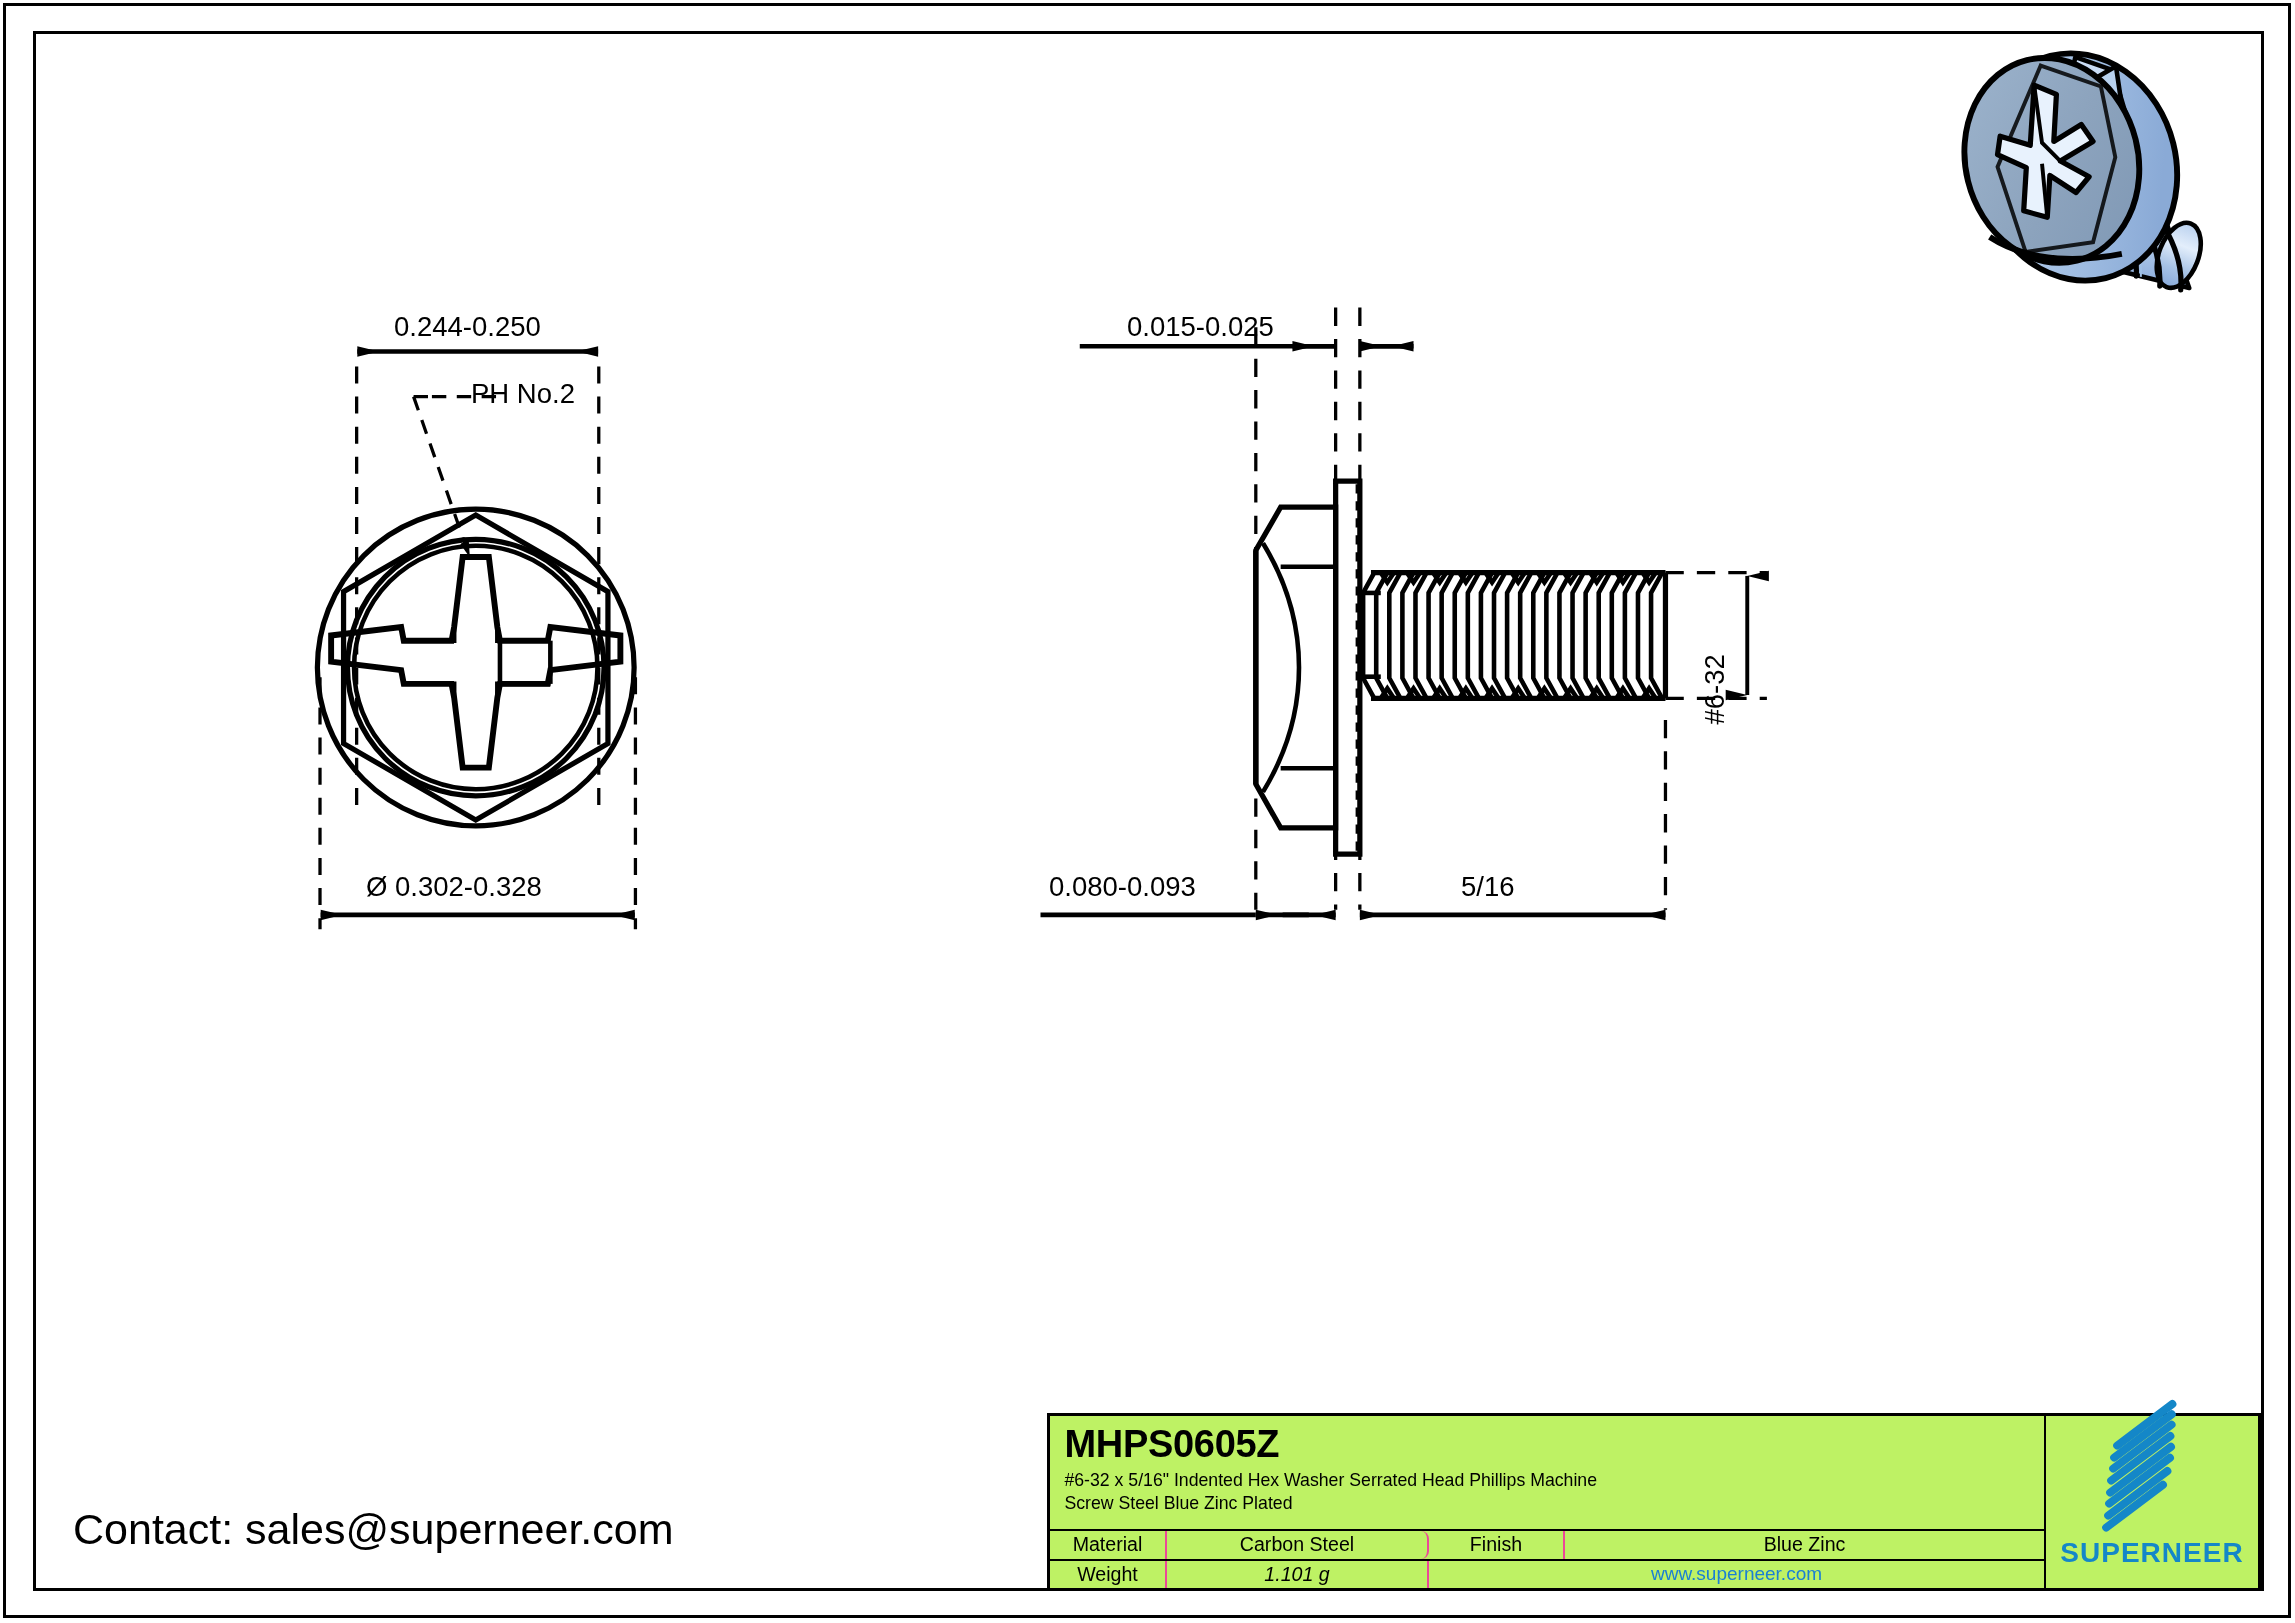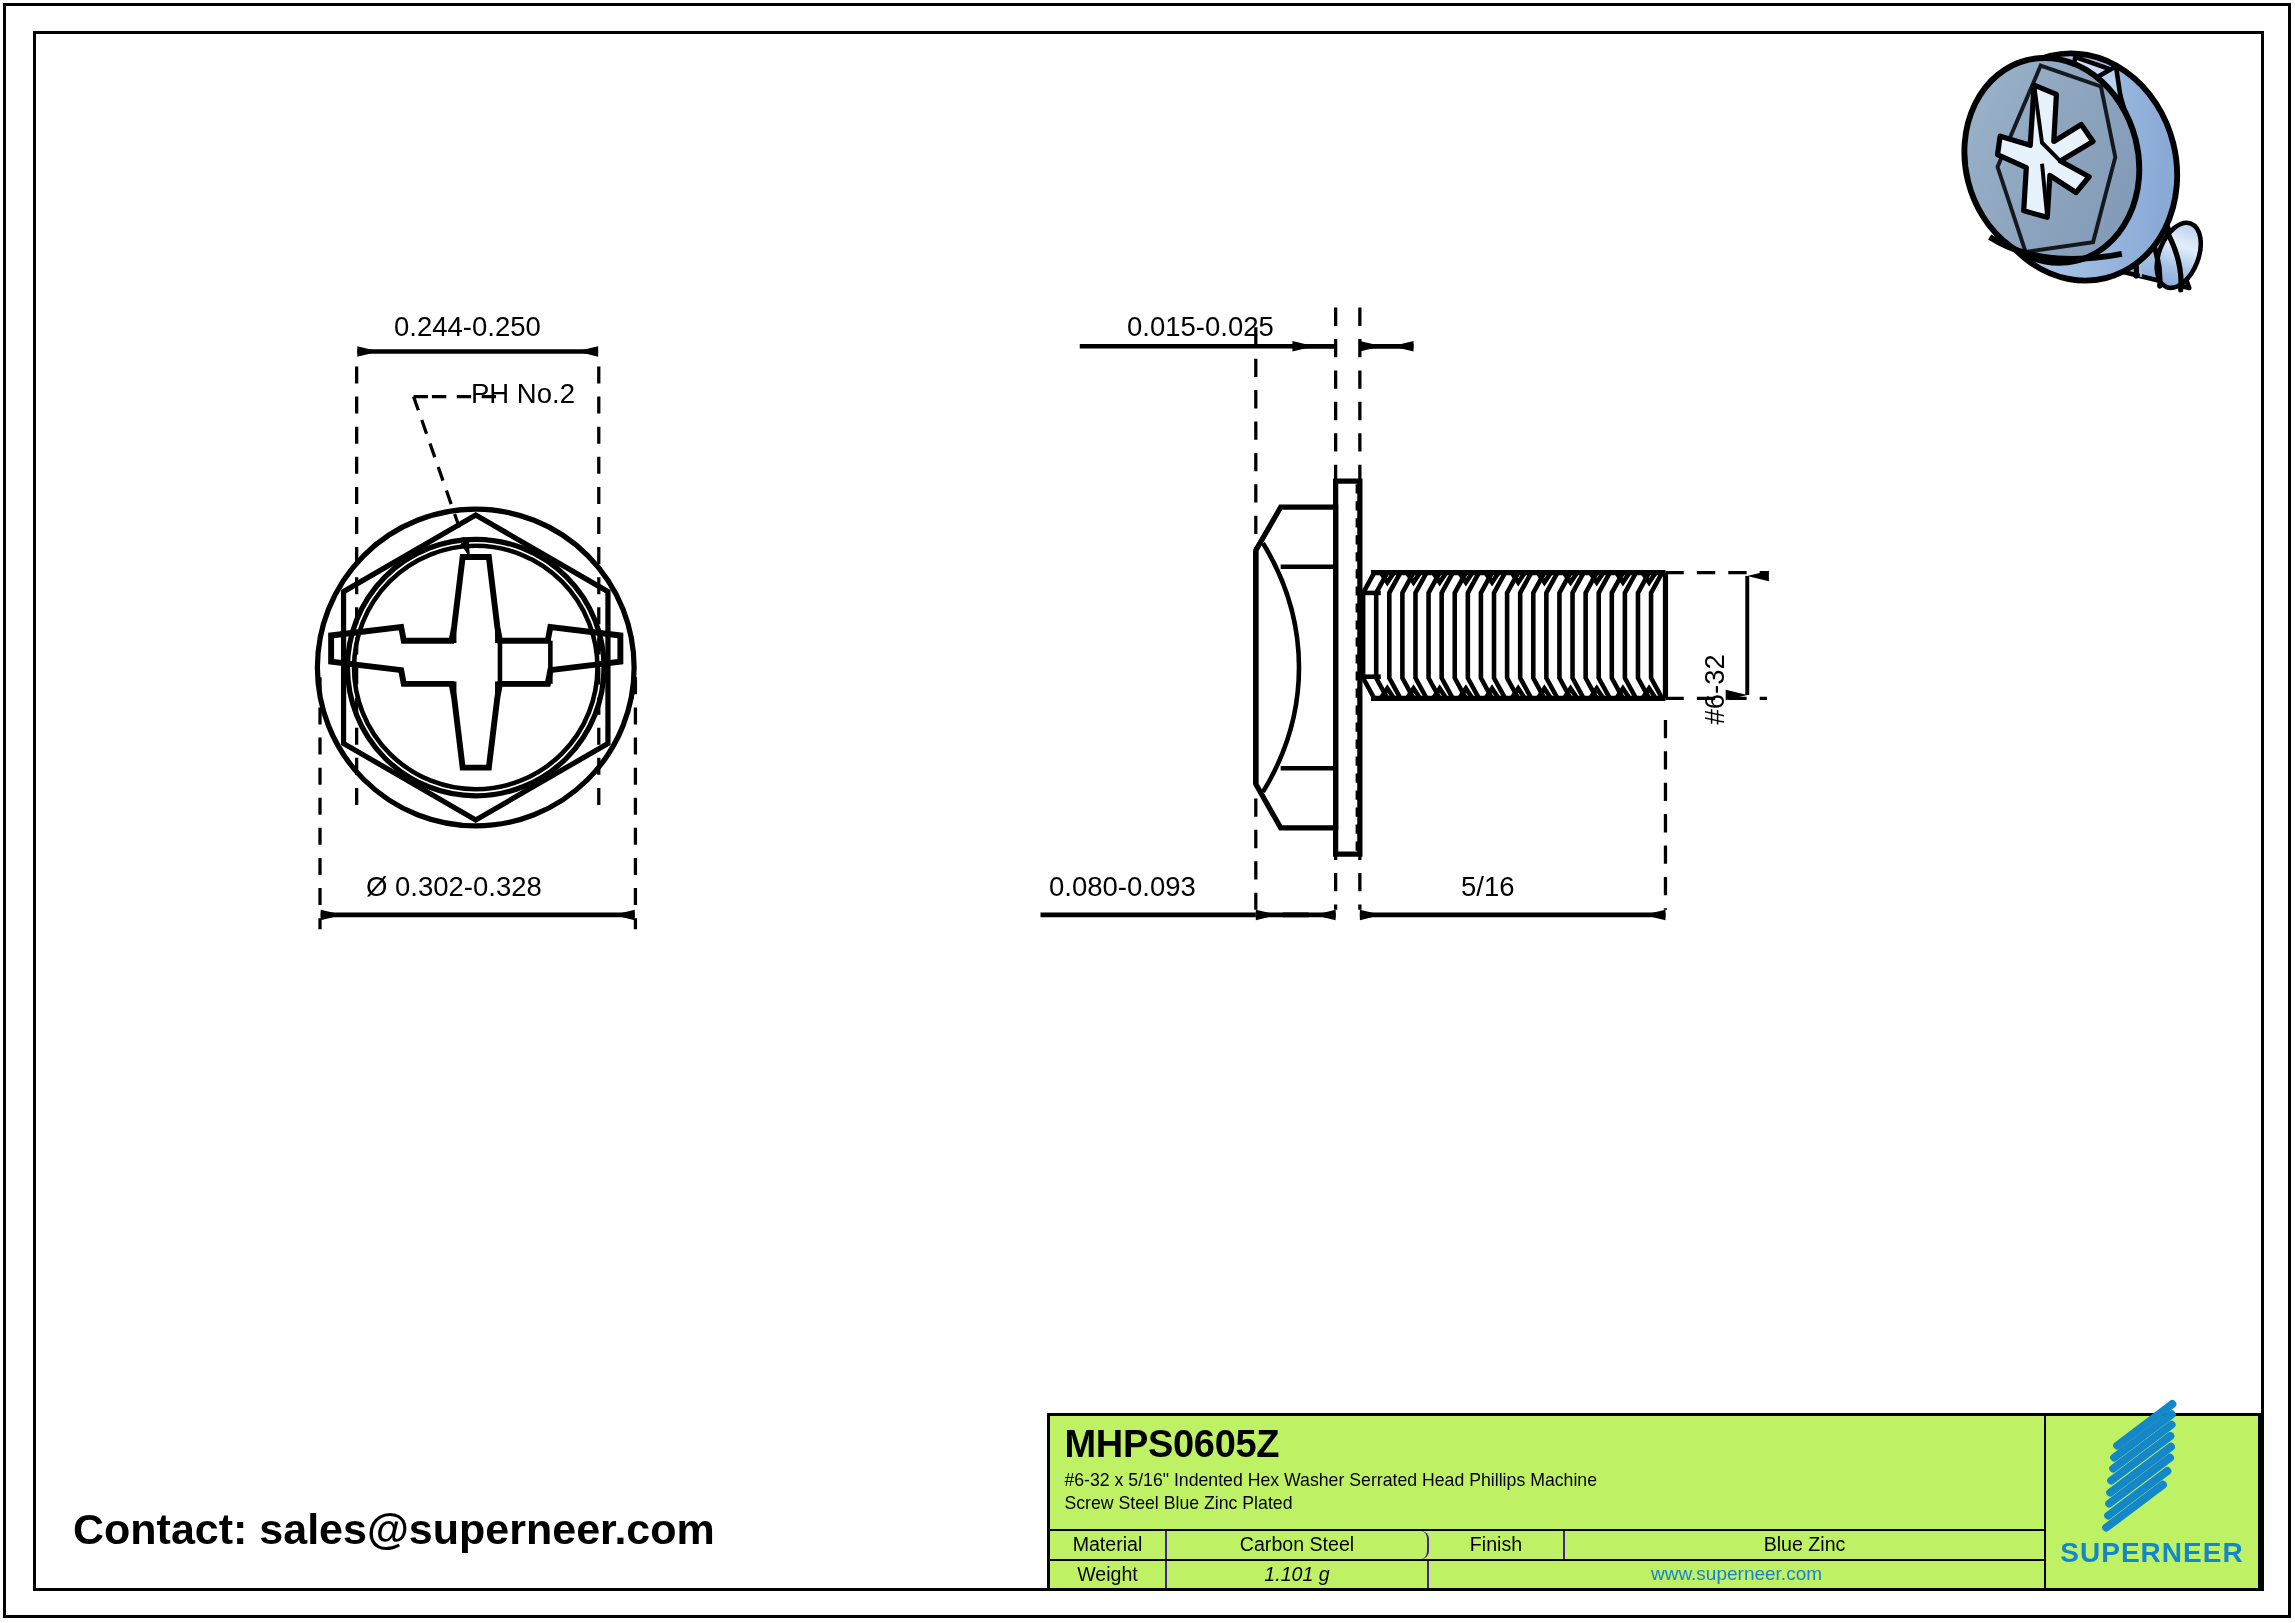--- a/index.html
+++ b/index.html
@@ -89,21 +89,21 @@
     align-items: stretch;
   }
   .tb-row.first { border-bottom: 2px solid #000; }
   .tb-cell {
     display: flex;
     align-items: center;
     justify-content: center;
     font-size: 19.6px;
     color: #000;
     box-sizing: border-box;
-    border-right: 2px solid #4c1d95;
+    border-right: 2px solid #ec4899;
     overflow: hidden;
     white-space: nowrap;
   }
   .tb-cell.last { border-right: none; text-align: center; }
   .c-label  { flex: 0 0 117px; }
   .c-value  { flex: 0 0 262px; border-radius: 8px; }
   .c-label2 { flex: 0 0 136px; }
   .c-value2 { flex: 1 1 auto; }
   .c-weightlabel { flex: 0 0 117px; }
   .c-weightvalue { flex: 0 0 262px; font-style: italic; }
@@ -136,21 +136,21 @@
     color: #1487c8;
     letter-spacing: 1px;
     line-height: 1;
   }
   
   .contact {
     position: absolute;
     left: 73px;
     top: 1505px;
     font-size: 43px;
-    font-weight: bold;
+    font-weight: normal;
     color: #000;
     white-space: nowrap;
   }
   
   .render3d {
     position: absolute;
     left: 1885px;
     top: 26px;
     width: 386px;
     height: 295px;

